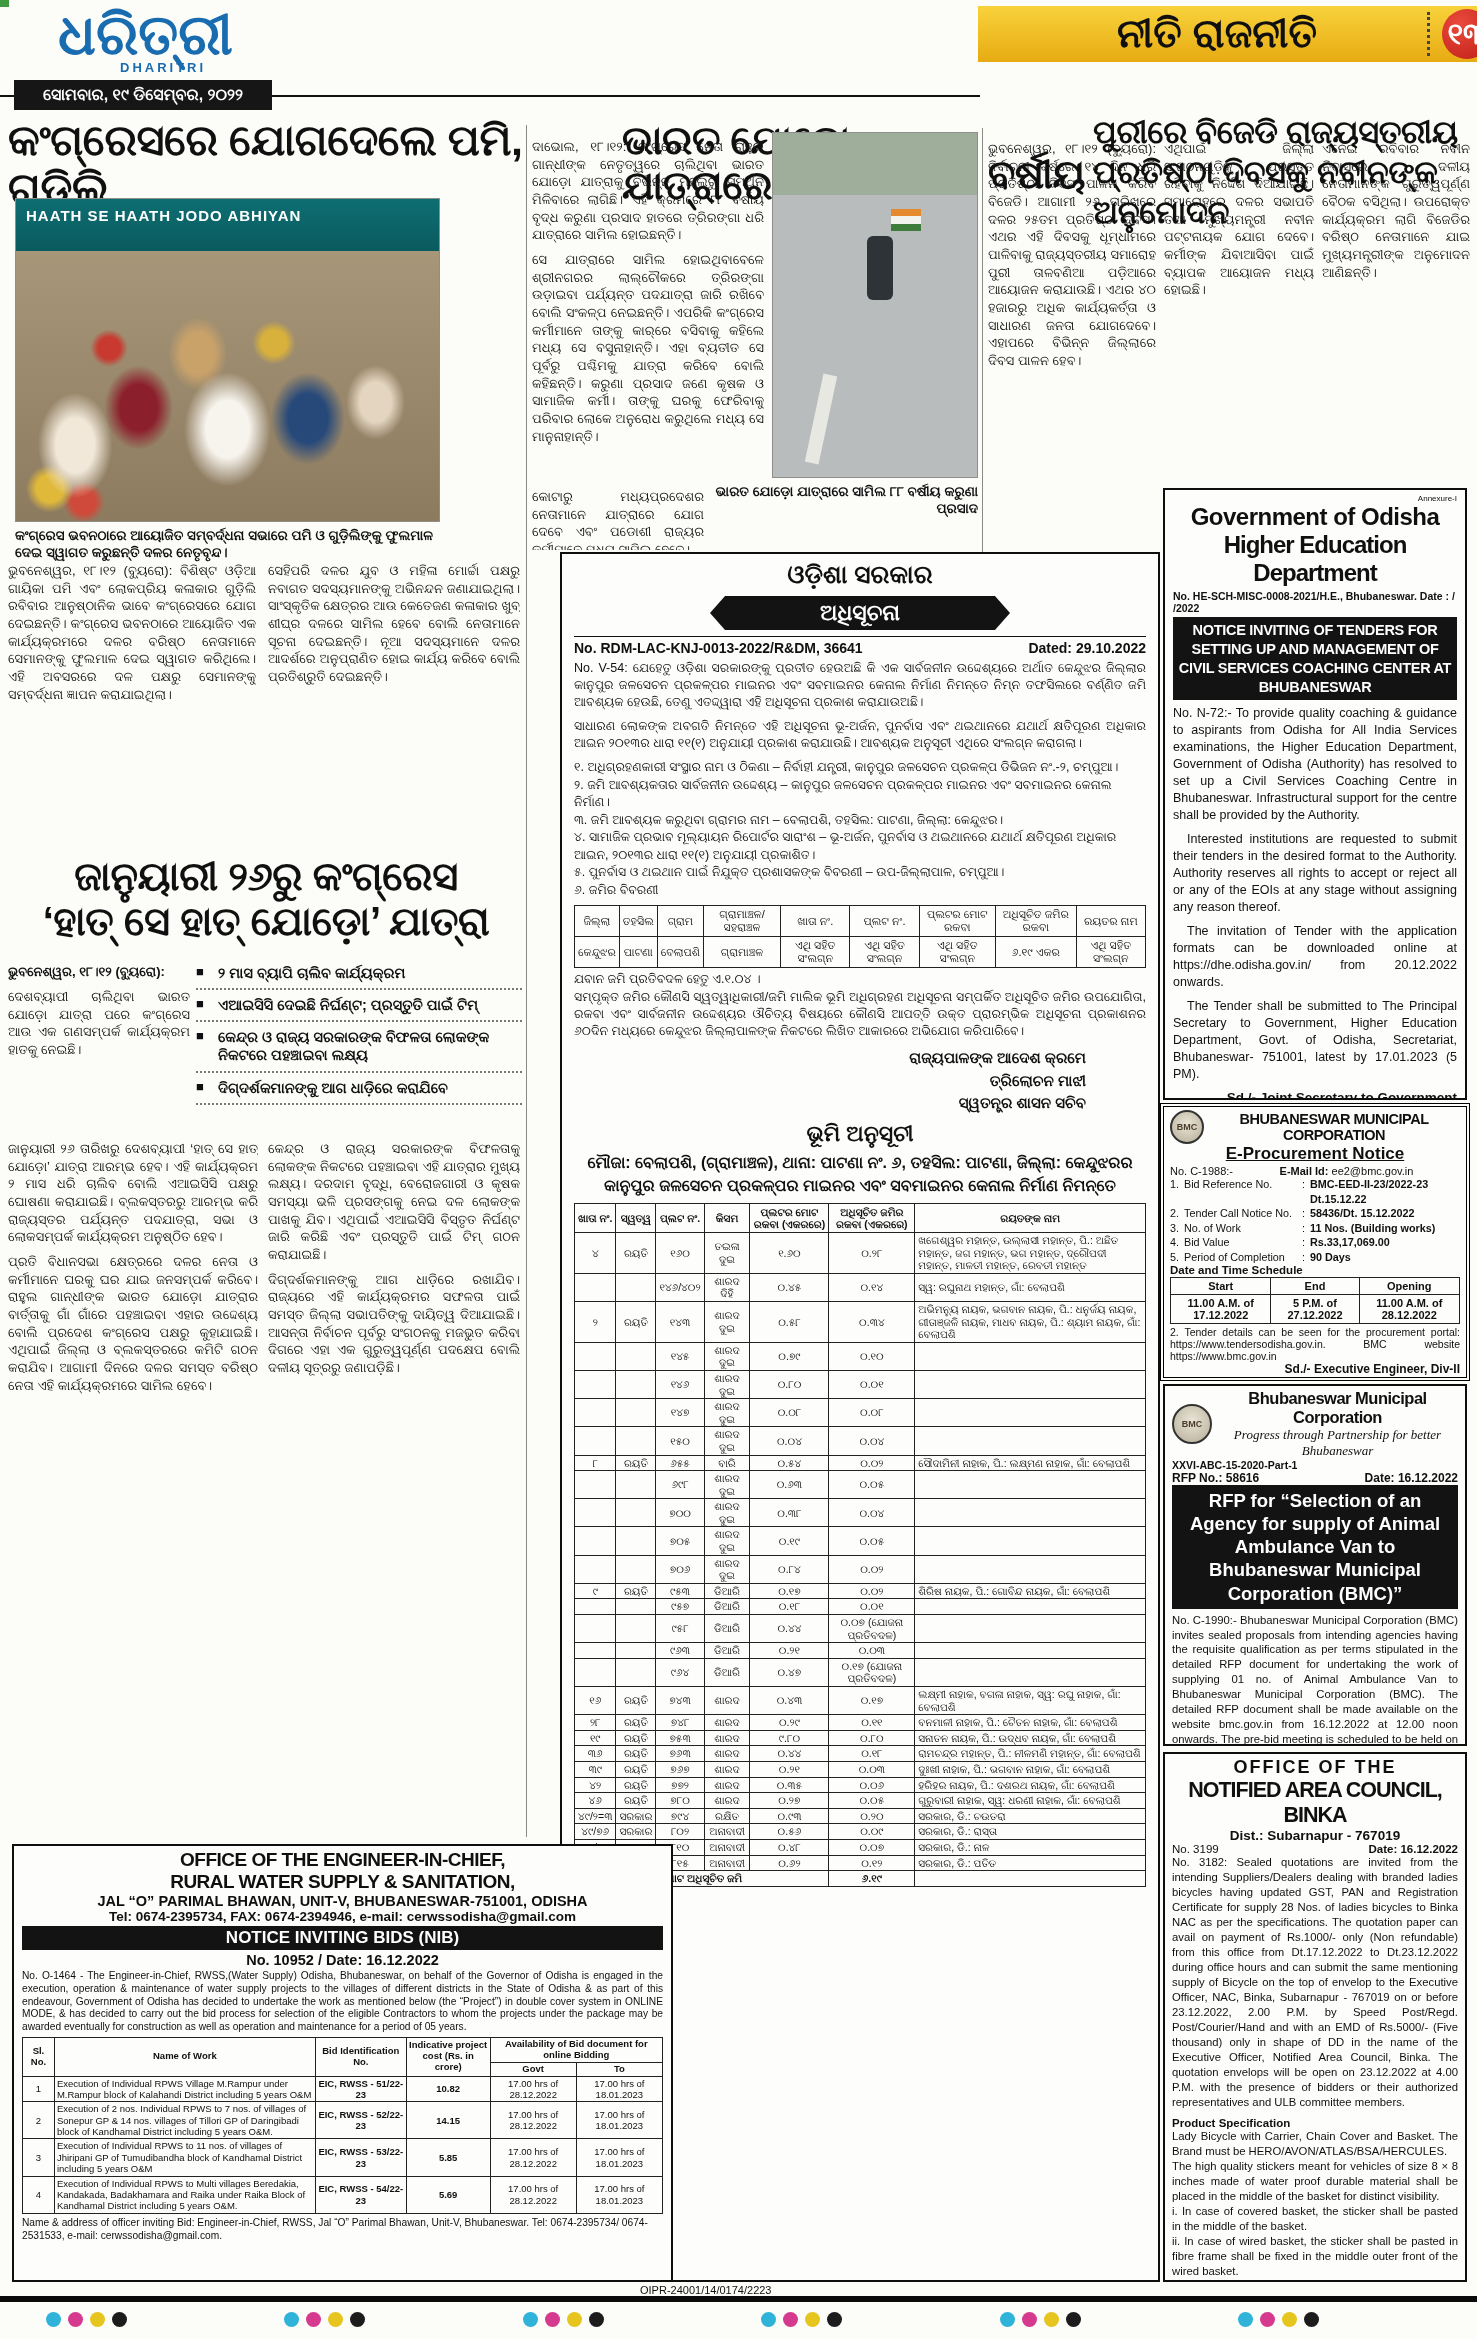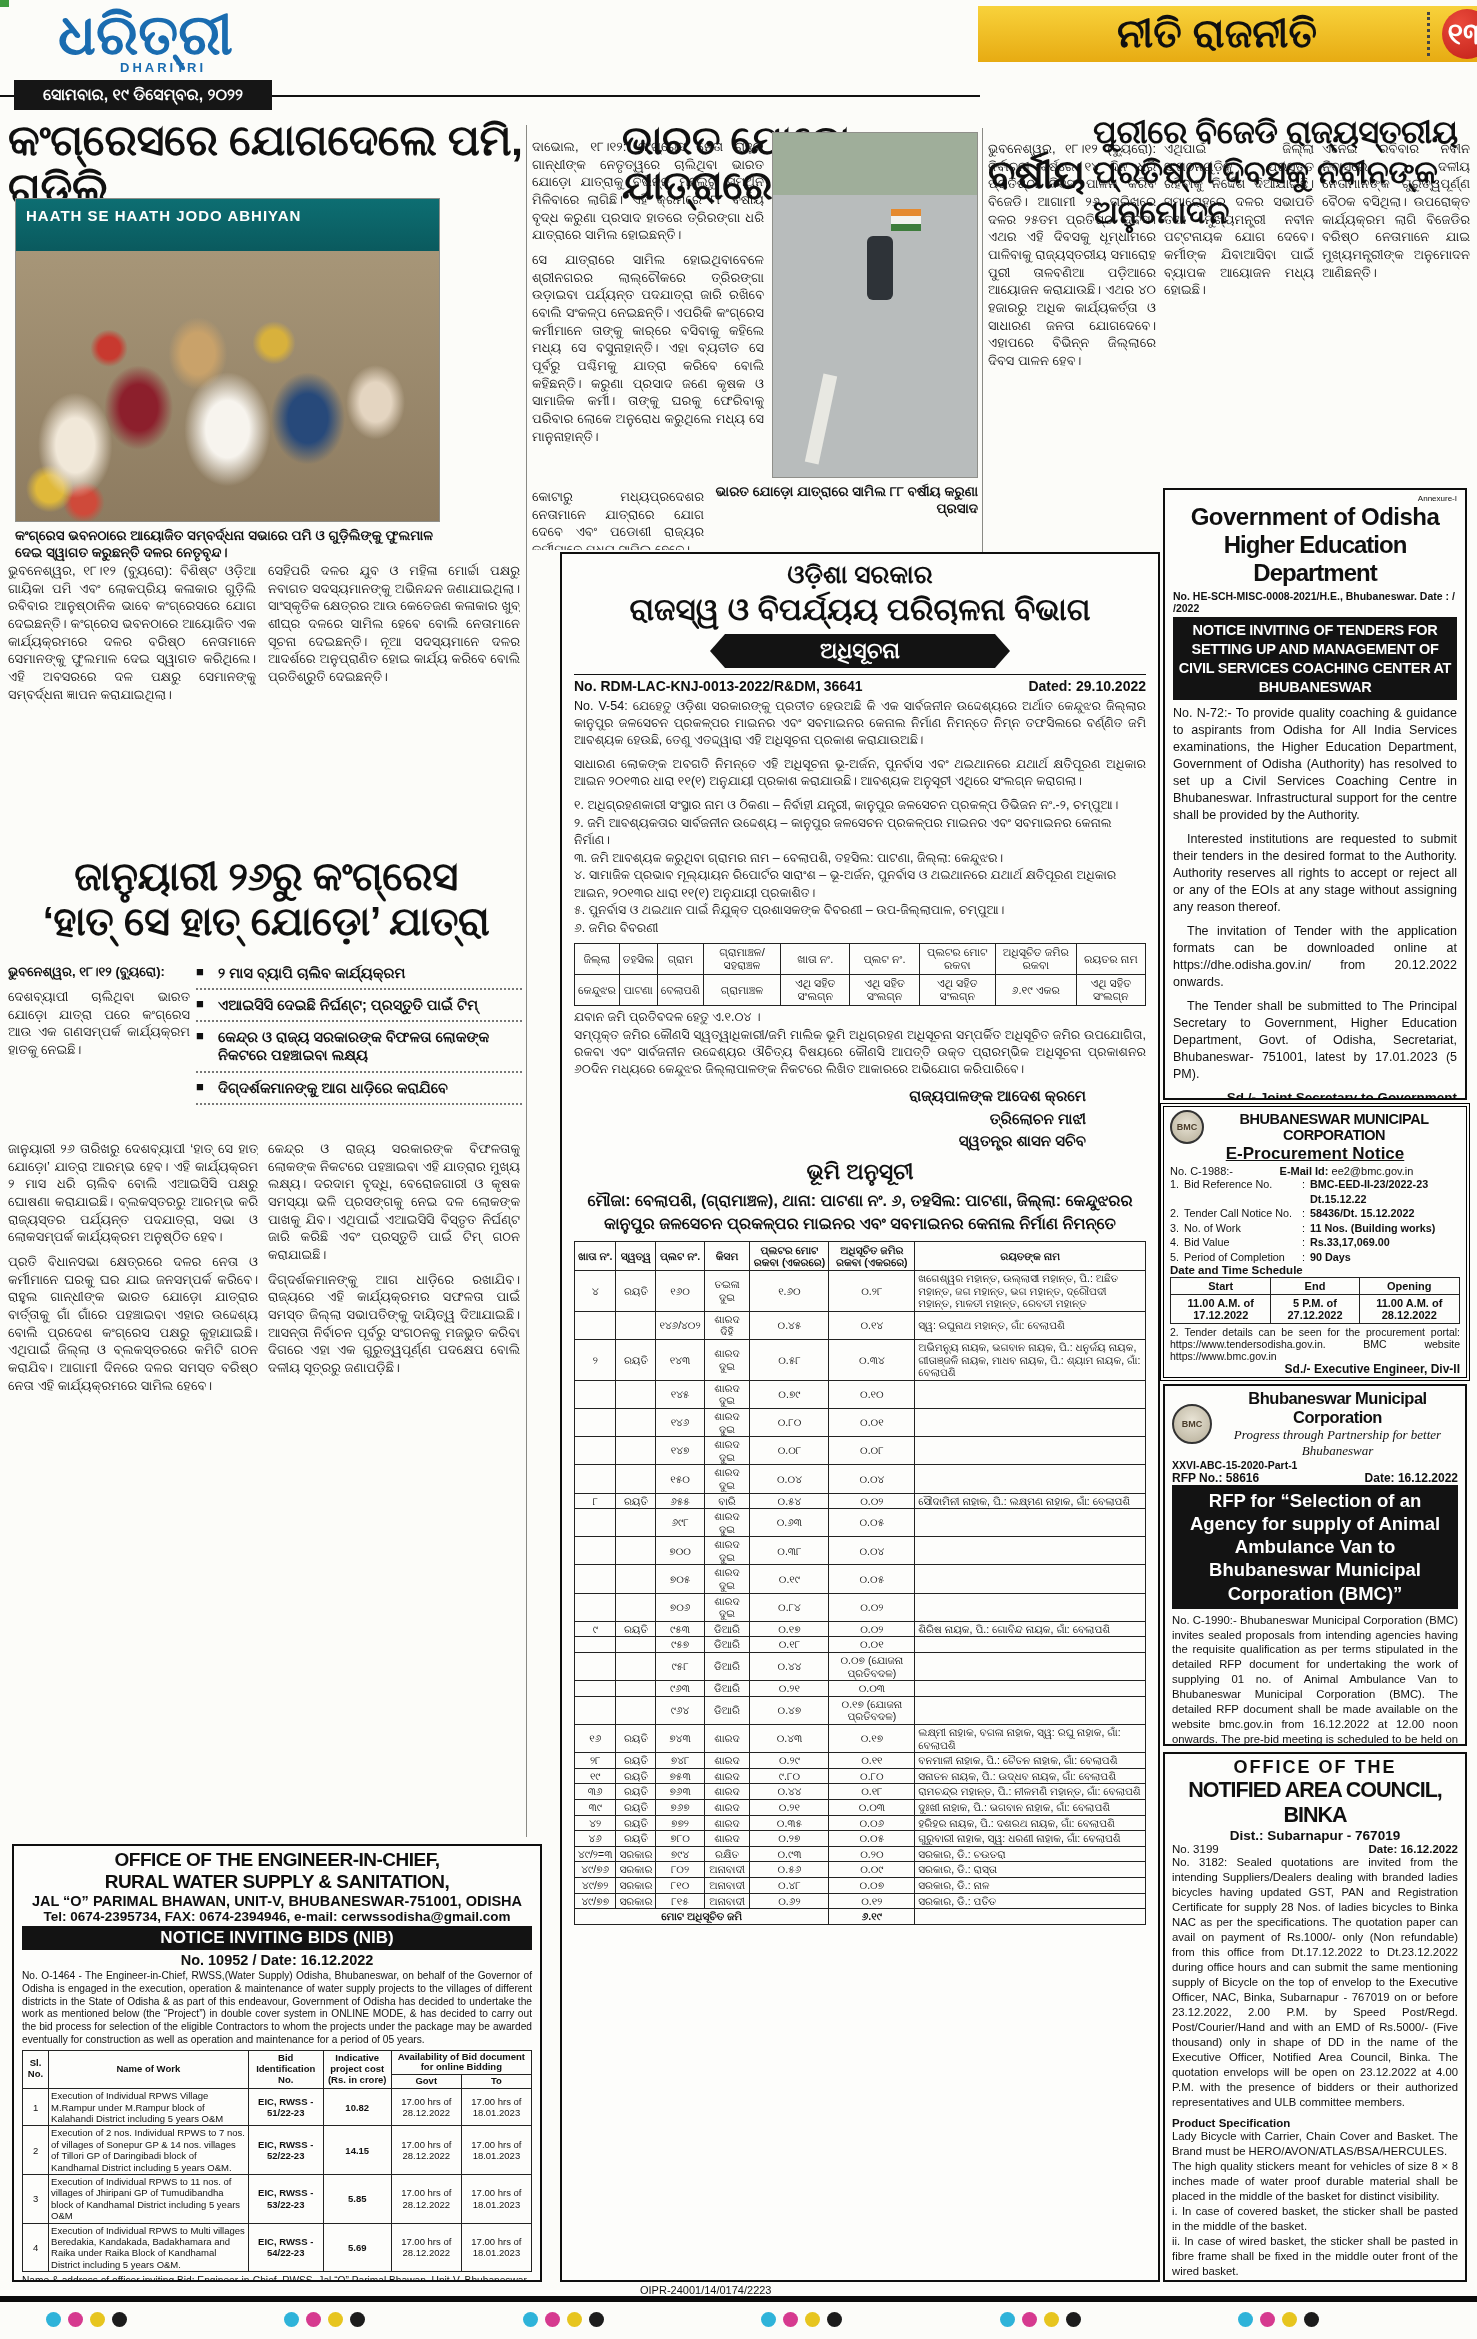--- a/index.html
+++ b/index.html
@@ -149,21 +149,20 @@
       <p>ପ୍ରତି ବିଧାନସଭା କ୍ଷେତ୍ରରେ ଦଳର ନେତା ଓ କର୍ମୀମାନେ ଘରକୁ ଘର ଯାଇ ଜନସମ୍ପର୍କ କରିବେ। ରାହୁଲ ଗାନ୍ଧୀଙ୍କ ଭାରତ ଯୋଡ଼ୋ ଯାତ୍ରାର ବାର୍ତ୍ତାକୁ ଗାଁ ଗାଁରେ ପହଞ୍ଚାଇବା ଏହାର ଉଦ୍ଦେଶ୍ୟ ବୋଲି ପ୍ରଦେଶ କଂଗ୍ରେସ ପକ୍ଷରୁ କୁହାଯାଇଛି। ଏଥିପାଇଁ ଜିଲ୍ଲା ଓ ବ୍ଲକସ୍ତରରେ କମିଟି ଗଠନ କରାଯିବ। ଆଗାମୀ ଦିନରେ ଦଳର ସମସ୍ତ ବରିଷ୍ଠ ନେତା ଏହି କାର୍ଯ୍ୟକ୍ରମରେ ସାମିଲ ହେବେ।</p>
     </div>
   <div class="abs news clip" style="left:268px;top:1140px;width:252px;height:698px;">
 
   <p>କେନ୍ଦ୍ର ଓ ରାଜ୍ୟ ସରକାରଙ୍କ ବିଫଳତାକୁ ଲୋକଙ୍କ ନିକଟରେ ପହଞ୍ଚାଇବା ଏହି ଯାତ୍ରାର ମୁଖ୍ୟ ଲକ୍ଷ୍ୟ। ଦରଦାମ ବୃଦ୍ଧି, ବେରୋଜଗାରୀ ଓ କୃଷକ ସମସ୍ୟା ଭଳି ପ୍ରସଙ୍ଗକୁ ନେଇ ଦଳ ଲୋକଙ୍କ ପାଖକୁ ଯିବ। ଏଥିପାଇଁ ଏଆଇସିସି ବିସ୍ତୃତ ନିର୍ଘଣ୍ଟ ଜାରି କରିଛି ଏବଂ ପ୍ରସ୍ତୁତି ପାଇଁ ଟିମ୍ ଗଠନ କରାଯାଇଛି।</p>
       <p>ଦିଗ୍‌ଦର୍ଶକମାନଙ୍କୁ ଆଗ ଧାଡ଼ିରେ ରଖାଯିବ। ରାଜ୍ୟରେ ଏହି କାର୍ଯ୍ୟକ୍ରମର ସଫଳତା ପାଇଁ ସମସ୍ତ ଜିଲ୍ଲା ସଭାପତିଙ୍କୁ ଦାୟିତ୍ୱ ଦିଆଯାଇଛି। ଆସନ୍ତା ନିର୍ବାଚନ ପୂର୍ବରୁ ସଂଗଠନକୁ ମଜଭୁତ କରିବା ଦିଗରେ ଏହା ଏକ ଗୁରୁତ୍ୱପୂର୍ଣ୍ଣ ପଦକ୍ଷେପ ବୋଲି ଦଳୀୟ ସୂତ୍ରରୁ ଜଣାପଡ଼ିଛି।</p>
     </div>
 
   <div class="abs box clip" style="left:560px;top:552px;width:600px;height:1730px;padding:6px 12px;">
     <div class="ctr b" style="font-size:25px;">ଓଡ଼ିଶା ସରକାର</div>
-    <div class="ctr b" style="font-size:31px;margin-top:2px;">ରାଜସ୍ୱ ଓ ବିପର୍ଯ୍ୟୟ ପରିଚାଳନା ବିଭାଗ</div>
     <div class="adhi" style="width:300px;height:34px;line-height:34px;margin:6px auto;font-size:22px;">ଅଧିସୂଚନା</div>
     <div style="display:flex;justify-content:space-between;font-size:14px;font-weight:bold;border-top:1.5px solid #111;padding-top:3px;">
       <span>No. RDM-LAC-KNJ-0013-2022/R&amp;DM, 36641</span>
       <span>Dated: 29.10.2022</span>
     </div>
     <div class="news" style="font-size:12.5px;margin-top:4px;">
       <p>No. V-54: ଯେହେତୁ ଓଡ଼ିଶା ସରକାରଙ୍କୁ ପ୍ରତୀତ ହେଉଅଛି କି ଏକ ସାର୍ବଜନୀନ ଉଦ୍ଦେଶ୍ୟରେ ଅର୍ଥାତ କେନ୍ଦୁଝର ଜିଲ୍ଲାର କାନୁପୁର ଜଳସେଚନ ପ୍ରକଳ୍ପର ମାଇନର ଏବଂ ସବମାଇନର କେନାଲ ନିର୍ମାଣ ନିମନ୍ତେ ନିମ୍ନ ତଫସିଲରେ ବର୍ଣ୍ଣିତ ଜମି ଆବଶ୍ୟକ ହେଉଛି, ତେଣୁ ଏତଦ୍ଦ୍ୱାରା ଏହି ଅଧିସୂଚନା ପ୍ରକାଶ କରାଯାଉଅଛି।</p>
       <p>ସାଧାରଣ ଲୋକଙ୍କ ଅବଗତି ନିମନ୍ତେ ଏହି ଅଧିସୂଚନା ଭୂ-ଅର୍ଜନ, ପୁନର୍ବାସ ଏବଂ ଥଇଥାନରେ ଯଥାର୍ଥ କ୍ଷତିପୂରଣ ଅଧିକାର ଆଇନ ୨୦୧୩ର ଧାରା ୧୧(୧) ଅନୁଯାୟୀ ପ୍ରକାଶ କରାଯାଉଛି। ଆବଶ୍ୟକ ଅନୁସୂଚୀ ଏଥିରେ ସଂଲଗ୍ନ କରାଗଲା।</p>
     </div>
     <div style="font-size:12.5px;line-height:1.4;">
@@ -614,21 +613,21 @@
     </div>
     <div class="b" style="font-size:11.5px;">Product Specification</div>
     <div style="font-size:11.3px;text-align:justify;line-height:1.33;">Lady Bicycle with Carrier, Chain Cover and Basket. The Brand must be HERO/AVON/ATLAS/BSA/HERCULES.</div>
     <div style="font-size:11.3px;text-align:justify;line-height:1.33;">The high quality stickers meant for vehicles of size 8 × 8 inches made of water proof durable material shall be placed in the middle of the basket for distinct visibility.</div>
     <div style="font-size:11.3px;text-align:justify;line-height:1.33;">i.  In case of covered basket, the sticker shall be pasted in the middle of the basket.</div>
     <div style="font-size:11.3px;text-align:justify;line-height:1.33;">ii. In case of wired basket, the sticker shall be pasted in fibre frame shall be fixed in the middle outer front of the wired basket.</div>
     <div style="font-size:11.3px;text-align:justify;line-height:1.33;">The undersigned reserved the right to accept or reject any or all the quotation without assigning any reason.</div>
 
   </div>
 
-  <div class="abs box clip" style="left:12px;top:1844px;width:530px;height:438px;padding:3px 8px;">
+  <div class="abs box clip" style="left:12px;top:1844px;width:661px;height:438px;padding:3px 8px;">
     <div class="ctr b" style="font-size:19px;letter-spacing:-0.5px;">OFFICE OF THE ENGINEER-IN-CHIEF,</div>
     <div class="ctr b" style="font-size:19px;letter-spacing:-0.5px;">RURAL WATER SUPPLY &amp; SANITATION,</div>
     <div class="ctr b" style="font-size:14.5px;">JAL “O” PARIMAL BHAWAN, UNIT-V, BHUBANESWAR-751001, ODISHA</div>
     <div class="ctr b" style="font-size:13.5px;">Tel: 0674-2395734, FAX: 0674-2394946, e-mail: cerwssodisha@gmail.com</div>
     <div class="banner" style="font-size:17px;height:24px;line-height:24px;margin-top:2px;">NOTICE INVITING BIDS (NIB)</div>
     <div class="ctr b" style="font-size:14.5px;margin:2px 0;">No. 10952 / Date: 16.12.2022</div>
     <div style="font-size:10.2px;line-height:1.25;text-align:justify;">No. O-1464 - The Engineer-in-Chief, RWSS,(Water Supply) Odisha, Bhubaneswar, on behalf of the Governor of Odisha is engaged in the execution, operation &amp; maintenance of water supply projects to the villages of different districts in the State of Odisha &amp; as part of this endeavour, Government of Odisha has decided to undertake the work as mentioned below (the “Project”) in double cover system in ONLINE MODE, &amp; has decided to carry out the bid process for selection of the eligible Contractors to whom the projects under the package may be awarded eventually for construction as well as operation and maintenance for a period of 05 years.</div>
     <table class="nib-table" style="width:100%;margin-top:3px;">
       <thead>
         <tr>

